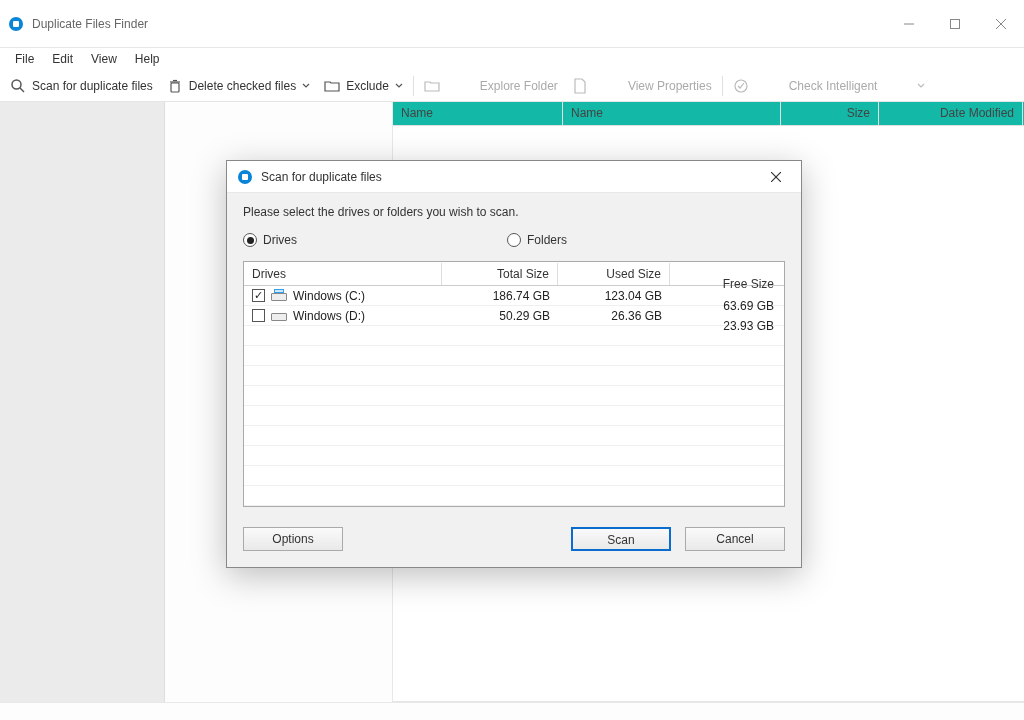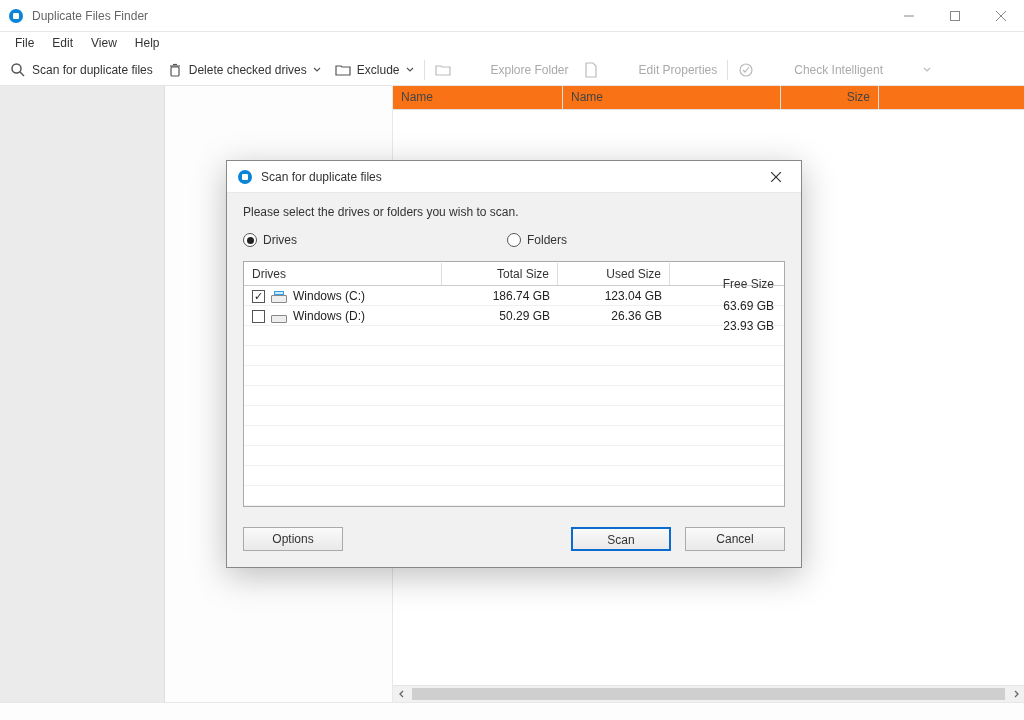--- a/index.html
+++ b/index.html
@@ -8,21 +8,21 @@
   font-size: 12px;
   background: #fff;
   width: 1024px;
   height: 720px;
   overflow: hidden;
   position: relative;
 }
 
 
 .titlebar {
-  height: 32px;
+  height: 48px;
   display: flex;
   align-items: center;
   padding-left: 8px;
   border-bottom: 1px solid #e8e8e8;
 }
 .titlebar .icon {
   width: 16px; height: 16px;
   margin-right: 8px;
   display: flex; align-items: center; justify-content: center;
 }
@@ -106,21 +106,21 @@
   width: 228px; background: #fdfdfd; border-right: 1px solid #e8e8e8;
 }
 .list-area {
   flex: 1;
   display: flex;
   flex-direction: column;
 }
 .list-header {
   display: flex;
   height: 24px;
-  background: #f97316;
+  background: #14b8a6;
   border-bottom: 1px solid #e0e0e0;
 }
 .list-header .col {
   border-right: 1px solid #e0e0e0;
   padding: 4px 8px;
   color: #444;
 }
 .col-name { width: 170px; }
 .col-path { width: 218px; }
 .col-size { width: 98px; text-align: right; }
@@ -234,21 +234,21 @@
   align-items: center;
   border-bottom: 1px solid #f0f0f0;
 }
 .dt-row > div {
   padding: 2px 8px;
   color: #222;
 }
 .dt-row .dcol-total, .dt-row .dcol-used, .dt-row .dcol-free { text-align: right; }
 .dt-row.empty { height: 20px; }
 .drive-cell {
-  display: flex; align-items: flex-end; gap: 6px;
+  display: flex; align-items: flex-start; gap: 6px;
   width: 198px;
 }
 .checkbox {
   width: 13px; height: 13px; border: 1px solid #555; background: #fff;
   display: flex; align-items: center; justify-content: center;
 }
 .checkbox.checked::after {
   content: "✓"; font-size: 11px; color: #222; line-height: 1;
 }
 .drive-ico { width: 16px; height: 12px; position: relative; }
@@ -330,21 +330,21 @@
     <span>Scan for duplicate files</span>
   </div>
   <div class="tool-btn">
     <span class="tool-icon">
       <svg viewBox="0 0 16 16" width="16" height="16">
           <rect x="4" y="5" width="8" height="9" rx="1" fill="none" stroke="#555" stroke-width="1.2"></rect>
           <line x1="3" y1="4" x2="13" y2="4" stroke="#555" stroke-width="1.2"></line>
           <line x1="6" y1="2.5" x2="10" y2="2.5" stroke="#555" stroke-width="1.2"></line>
         </svg>
     </span>
-    <span>Delete checked drives</span>
+    <span>Delete checked files</span>
     <svg class="chevron-down" viewBox="0 0 8 8">
         <polyline points="1,2 4,5 7,2" fill="none" stroke="#555" stroke-width="1.2"></polyline>
       </svg>
   </div>
   <div class="tool-btn">
     <span class="tool-icon">
       <svg viewBox="0 0 16 16" width="16" height="16">
           <path d="M1 4 h5 l1 1 h8 v8 h-14 z" fill="none" stroke="#555" stroke-width="1.2"></path>
         </svg>
     </span>
@@ -361,21 +361,21 @@
         </svg>
     </span>
     <span>Explore Folder</span>
   </div>
   <div class="tool-btn disabled">
     <span class="tool-icon">
       <svg viewBox="0 0 16 16" width="16" height="16">
           <path d="M3 1 h7 l3 3 v11 h-10 z" fill="none" stroke="#bbb" stroke-width="1.2"></path>
         </svg>
     </span>
-    <span>Edit Properties</span>
+    <span>View Properties</span>
   </div>
   <div class="tool-sep"></div>
   <div class="tool-btn disabled">
     <span class="tool-icon">
       <svg viewBox="0 0 16 16" width="16" height="16">
           <circle cx="8" cy="8" r="6" fill="none" stroke="#bbb" stroke-width="1.2"></circle>
           <polyline points="5,8 7,10 11,5" fill="none" stroke="#bbb" stroke-width="1.2"></polyline>
         </svg>
     </span>
     <span>Check Intelligent</span>
@@ -386,20 +386,21 @@
 </div>
 
 <div class="main">
   <div class="side-panel"></div>
   <div class="content-gap"></div>
   <div class="list-area">
     <div class="list-header">
       <div class="col col-name">Name</div>
       <div class="col col-path">Name</div>
       <div class="col col-size">Size</div>
+      <div class="col col-date">Date Modified</div>
     </div>
   </div>
   <div class="h-scroll">
     <div class="arrow">
       <svg width="8" height="8" viewBox="0 0 8 8">
           <polyline points="5,1 2,4 5,7" fill="none" stroke="#666" stroke-width="1.3"></polyline>
         </svg>
     </div>
     <div class="thumb"></div>
     <div class="arrow">

